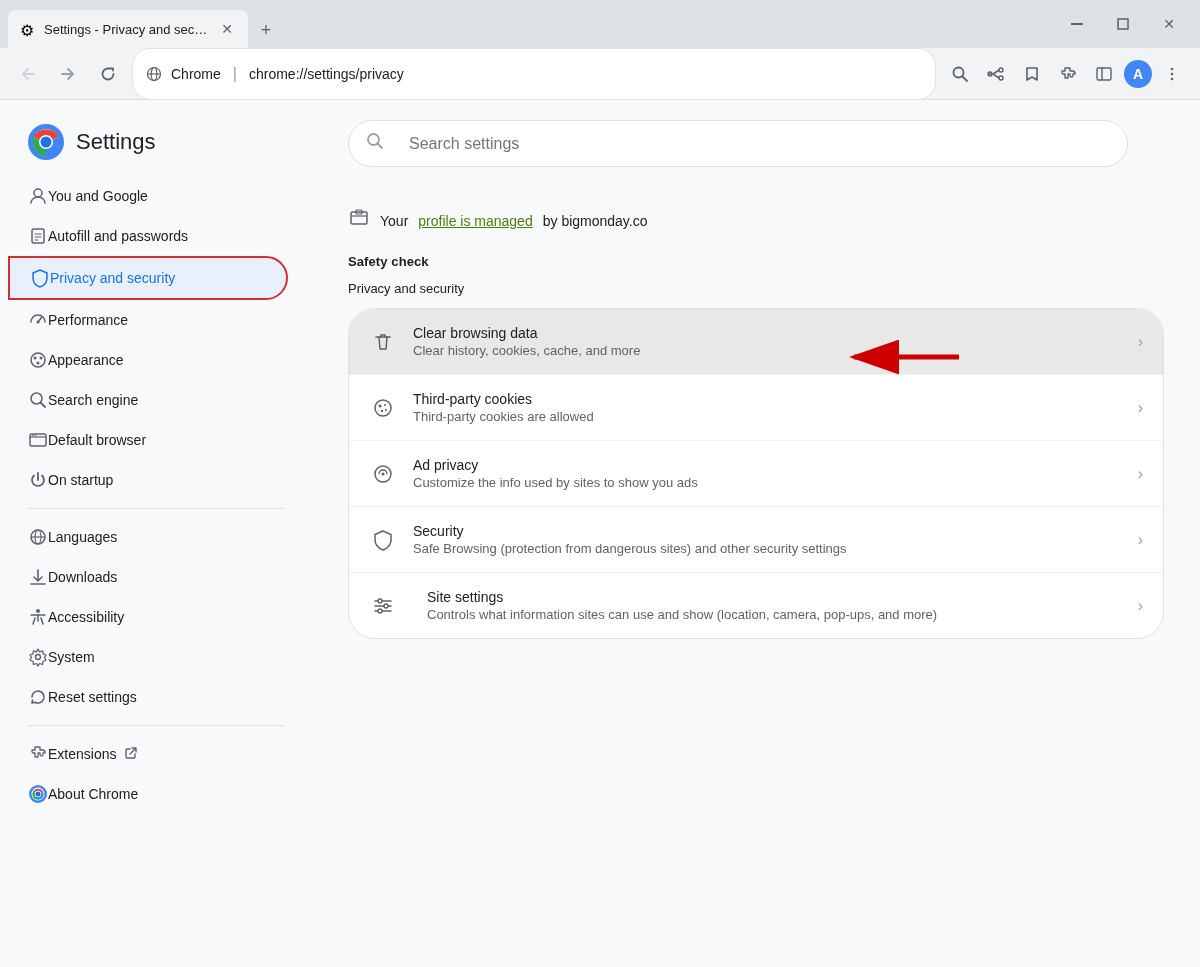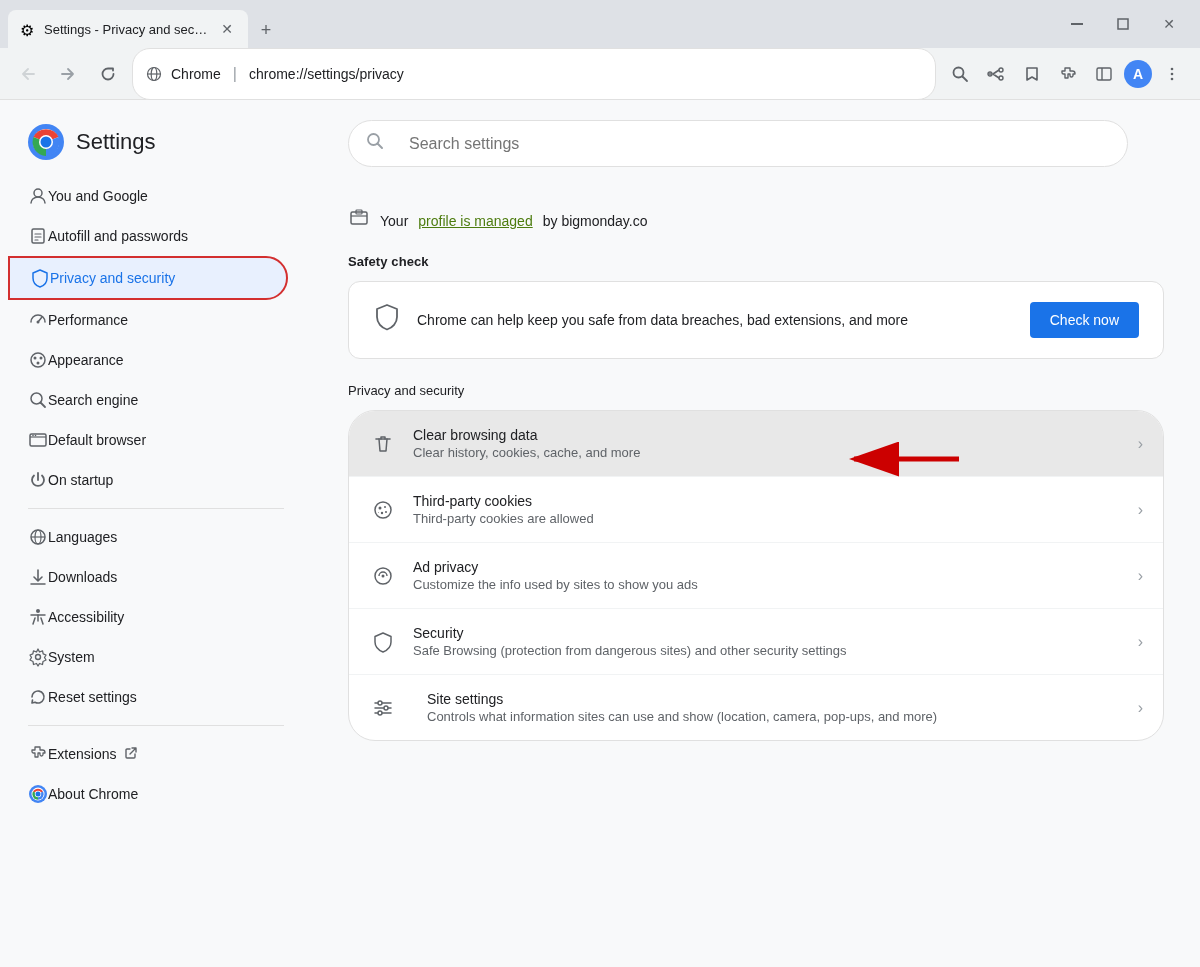--- a/index.html
+++ b/index.html
@@ -391,29 +391,20 @@
               <line x1="3" y1="9" x2="19" y2="9" stroke="#5f6368" stroke-width="1.2"></line>
               <rect x="8" y="3" width="6" height="4" rx="0.8" stroke="#5f6368" stroke-width="1.2" fill="none"></rect>
             </svg>
         </span>
         <span>Your </span>
           <span class="managed-link">profile is managed</span>
           <span> by bigmonday.co</span>
       </div>
 
       <div class="section-title">Safety check</div>
-      <div class="safety-card">
-        <span class="safety-icon">
-          <svg width="28" height="28" viewBox="0 0 28 28">
-              <path d="M14 2 L24 6 L24 14 C24 20 19.5 24.8 14 26.5 C8.5 24.8 4 20 4 14 L4 6 Z" stroke="#5f6368" stroke-width="1.8" fill="none" stroke-linejoin="round"></path>
-            </svg>
-        </span>
-        <span class="safety-text">Chrome can help keep you safe from data breaches, bad extensions, and more</span>
-        <button class="check-now-btn">Check now</button>
-      </div>
 
       <div class="privacy-section-title">Privacy and security</div>
       <div class="settings-list" style="position:relative;border-radius:27px;">
 
         <div class="settings-list-item highlighted">
           <span class="item-icon-col">
             <svg width="22" height="22" viewBox="0 0 22 22">
                 <polyline points="4,6 18,6" stroke="#5f6368" stroke-width="1.6" stroke-linecap="round"></polyline>
                 <path d="M9 6V4h4v2M7 6l1 12h6l1-12" stroke="#5f6368" stroke-width="1.5" fill="none" stroke-linecap="round" stroke-linejoin="round"></path>
               </svg>

